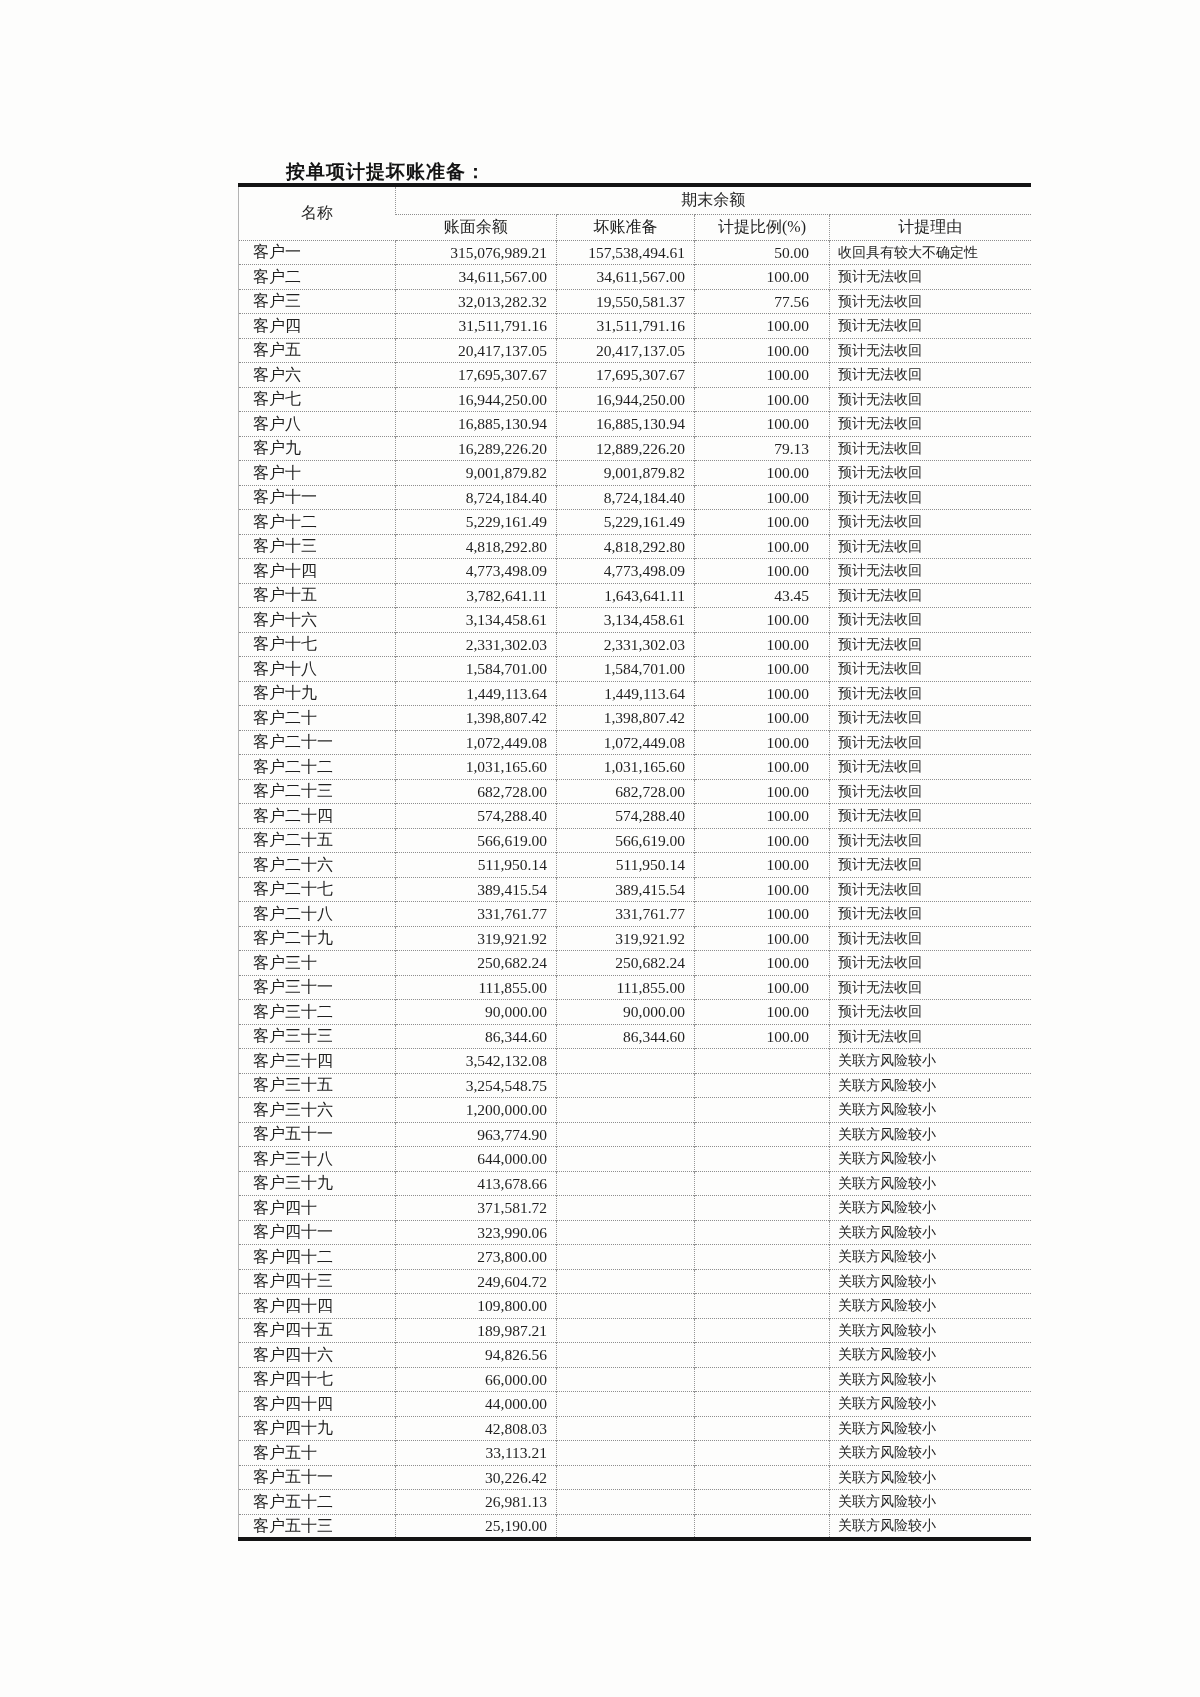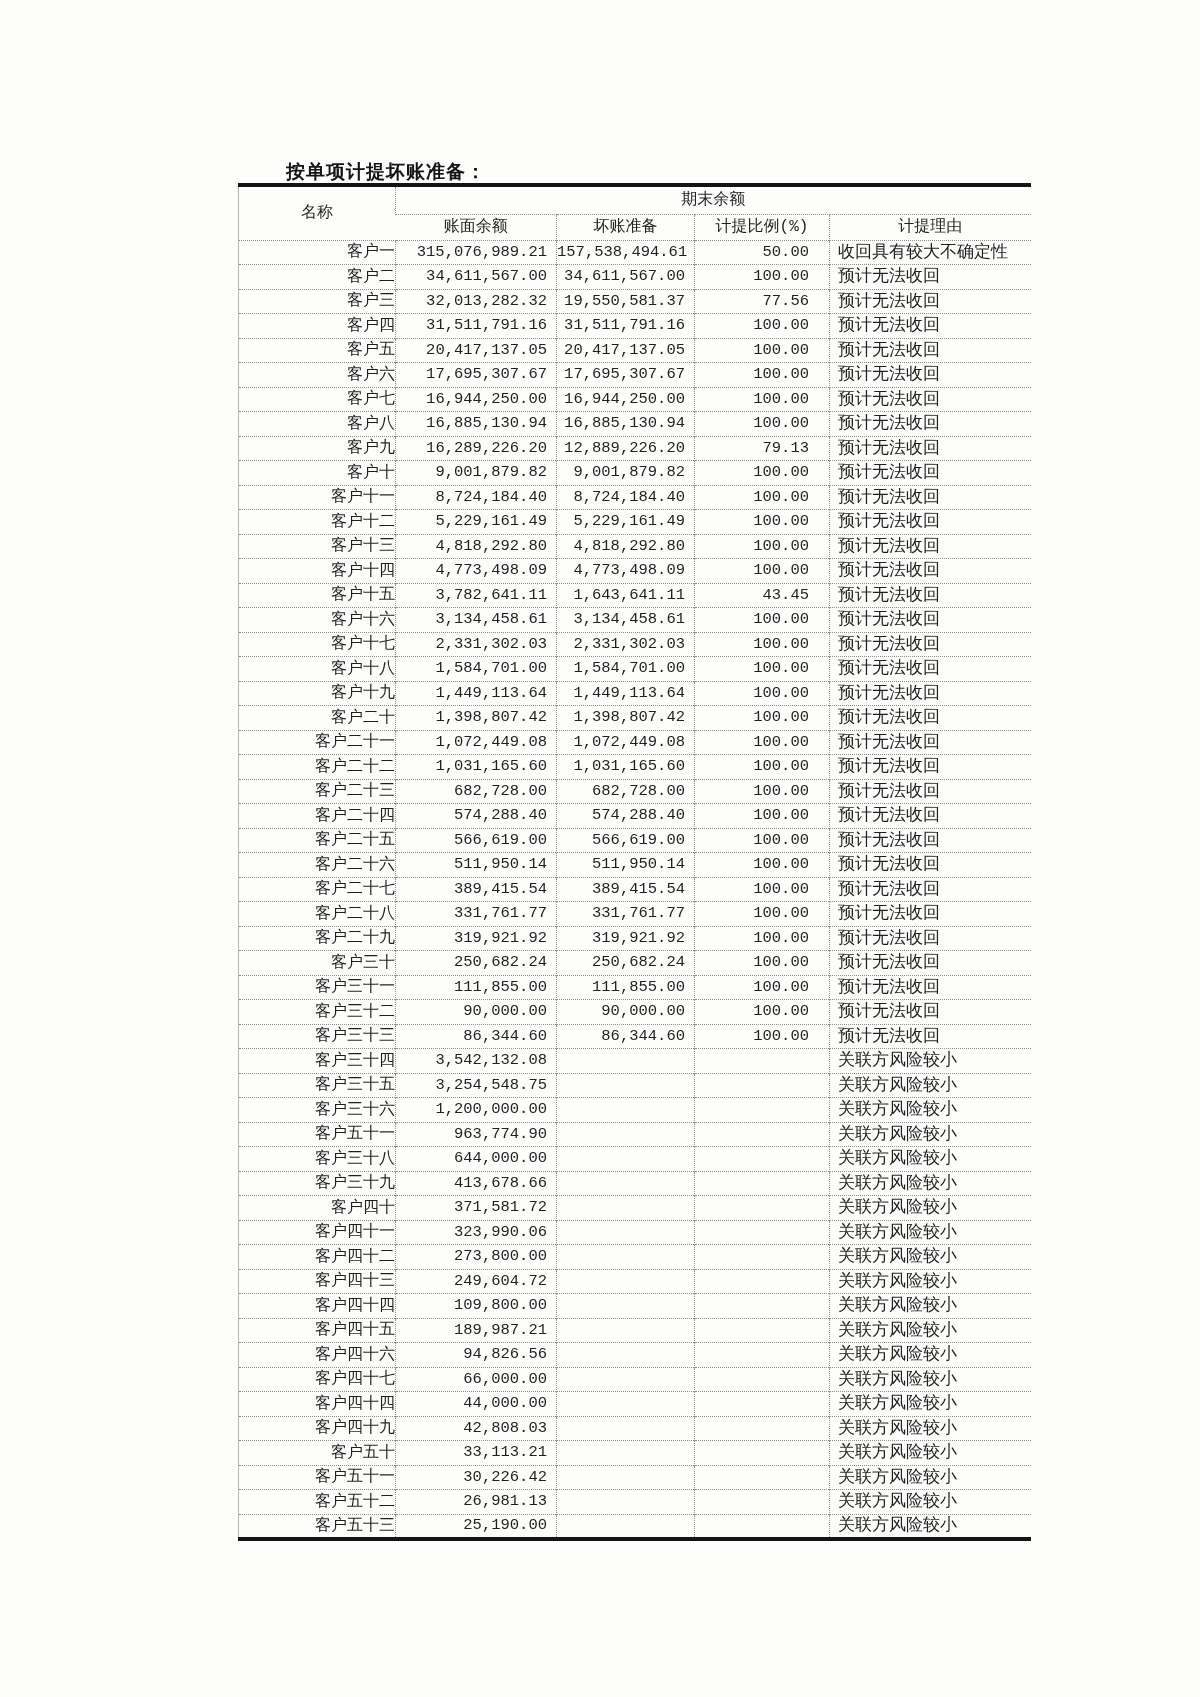--- a/index.html
+++ b/index.html
@@ -19,21 +19,20 @@
     font-size:19px;
     font-weight:bold;
     letter-spacing:1px;
     color:#141414;
     margin-top:19px;
   }
   .table-wrap {
     position:absolute;
     left:238px; top:183px;
     width:793px;
-    font-family:Liberation Mono, monospace;
   }
   table.provision {
     width:792px;
     table-layout:fixed;
     border-collapse:collapse;
     border-top:4px solid #141414;
     border-bottom:4px solid #141414;
     border-left:1px solid #b3b3b3;
     font-size:16px;
   }
@@ -47,24 +46,24 @@
     border-left:1px dotted #969696;
     border-top:1px dotted #8e8e8e;
     line-height:1.25;
     white-space:nowrap;
     overflow:hidden;
   }
   table.provision th:first-child, table.provision td:first-child { border-left:none; }
   tr.hdr-group th { border-top:none; height:29px; }
   tr.hdr-sub th { height:26px; }
   tbody.rows td { height:24.5px; vertical-align:middle; }
-  td.c-name   { text-align:right;  padding-left:14px; }
+  td.c-name   { text-align:left;  padding-left:14px; }
   td.c-num    { text-align:right; padding-right:9px; font-size:15.5px; }
   td.c-ratio  { padding-right:20px; }
-  td.c-reason { text-align:left;  padding-left:8px; font-size:17px; }
+  td.c-reason { text-align:left;  padding-left:8px; font-size:14px; }
 </style>
 </head>
 <body>
 
 <div class="page">
 
   <div class="doc-title">按单项计提坏账准备：</div>
 
   <div class="table-wrap">
     <table class="provision">

